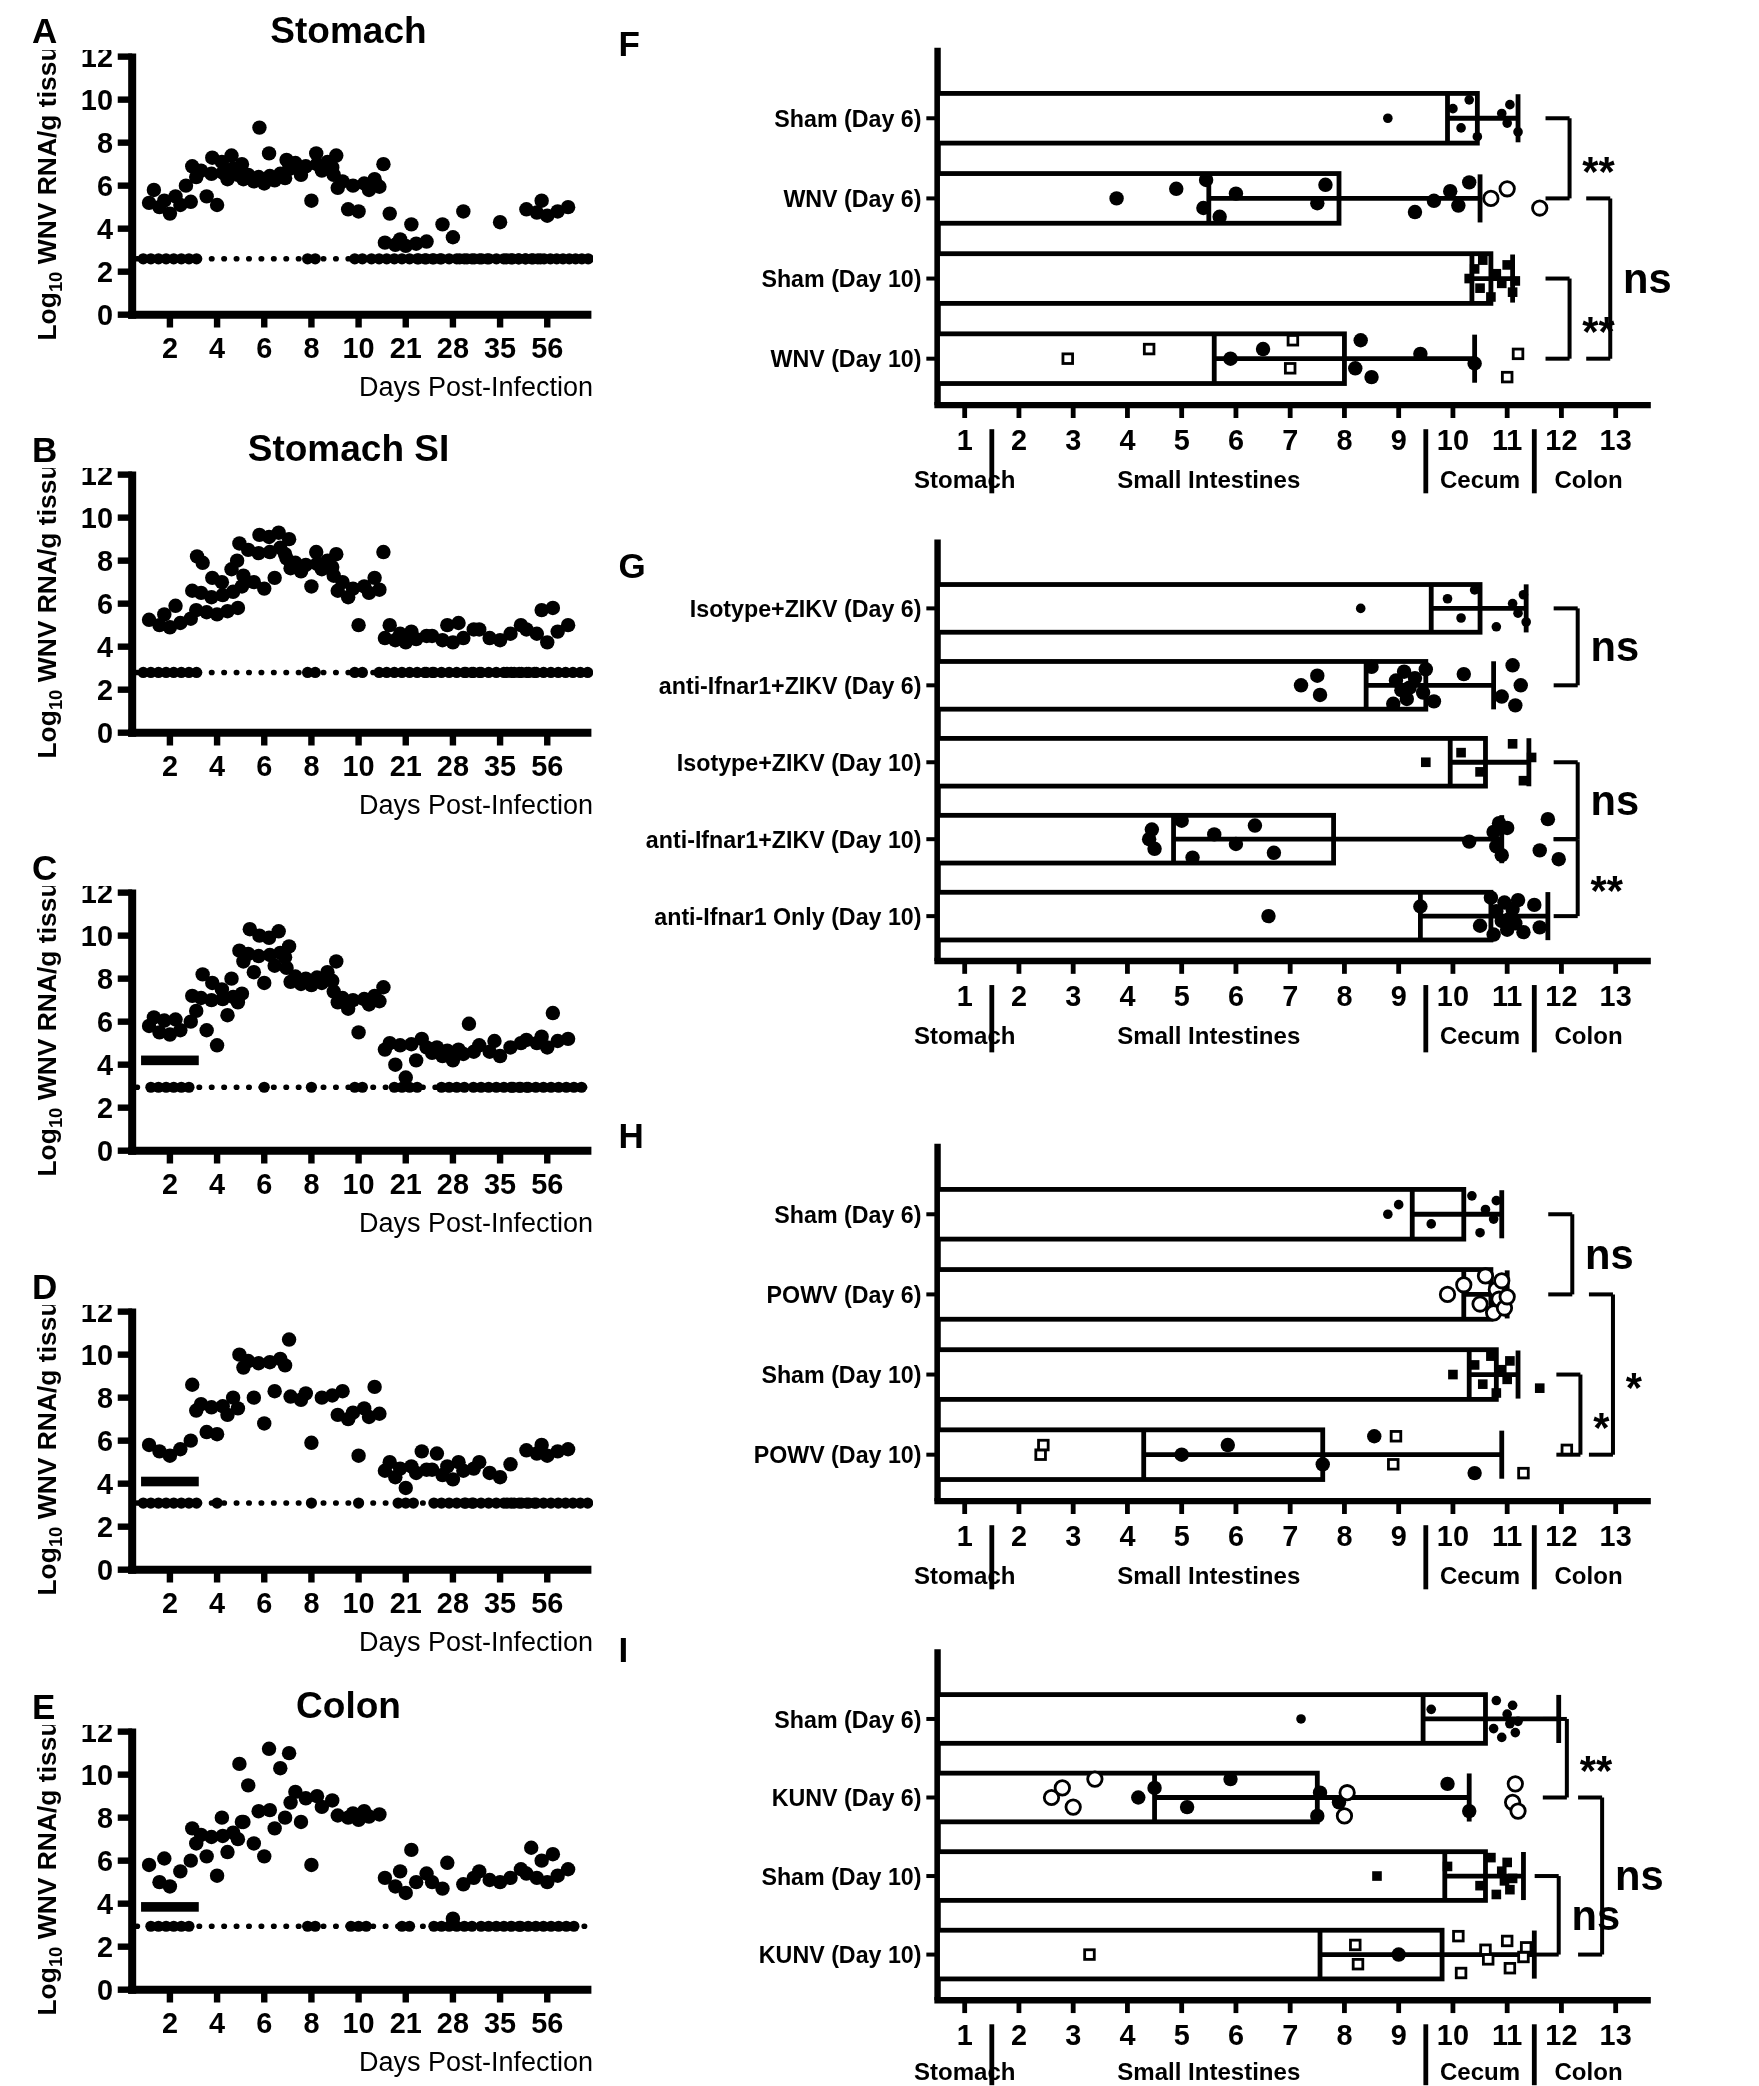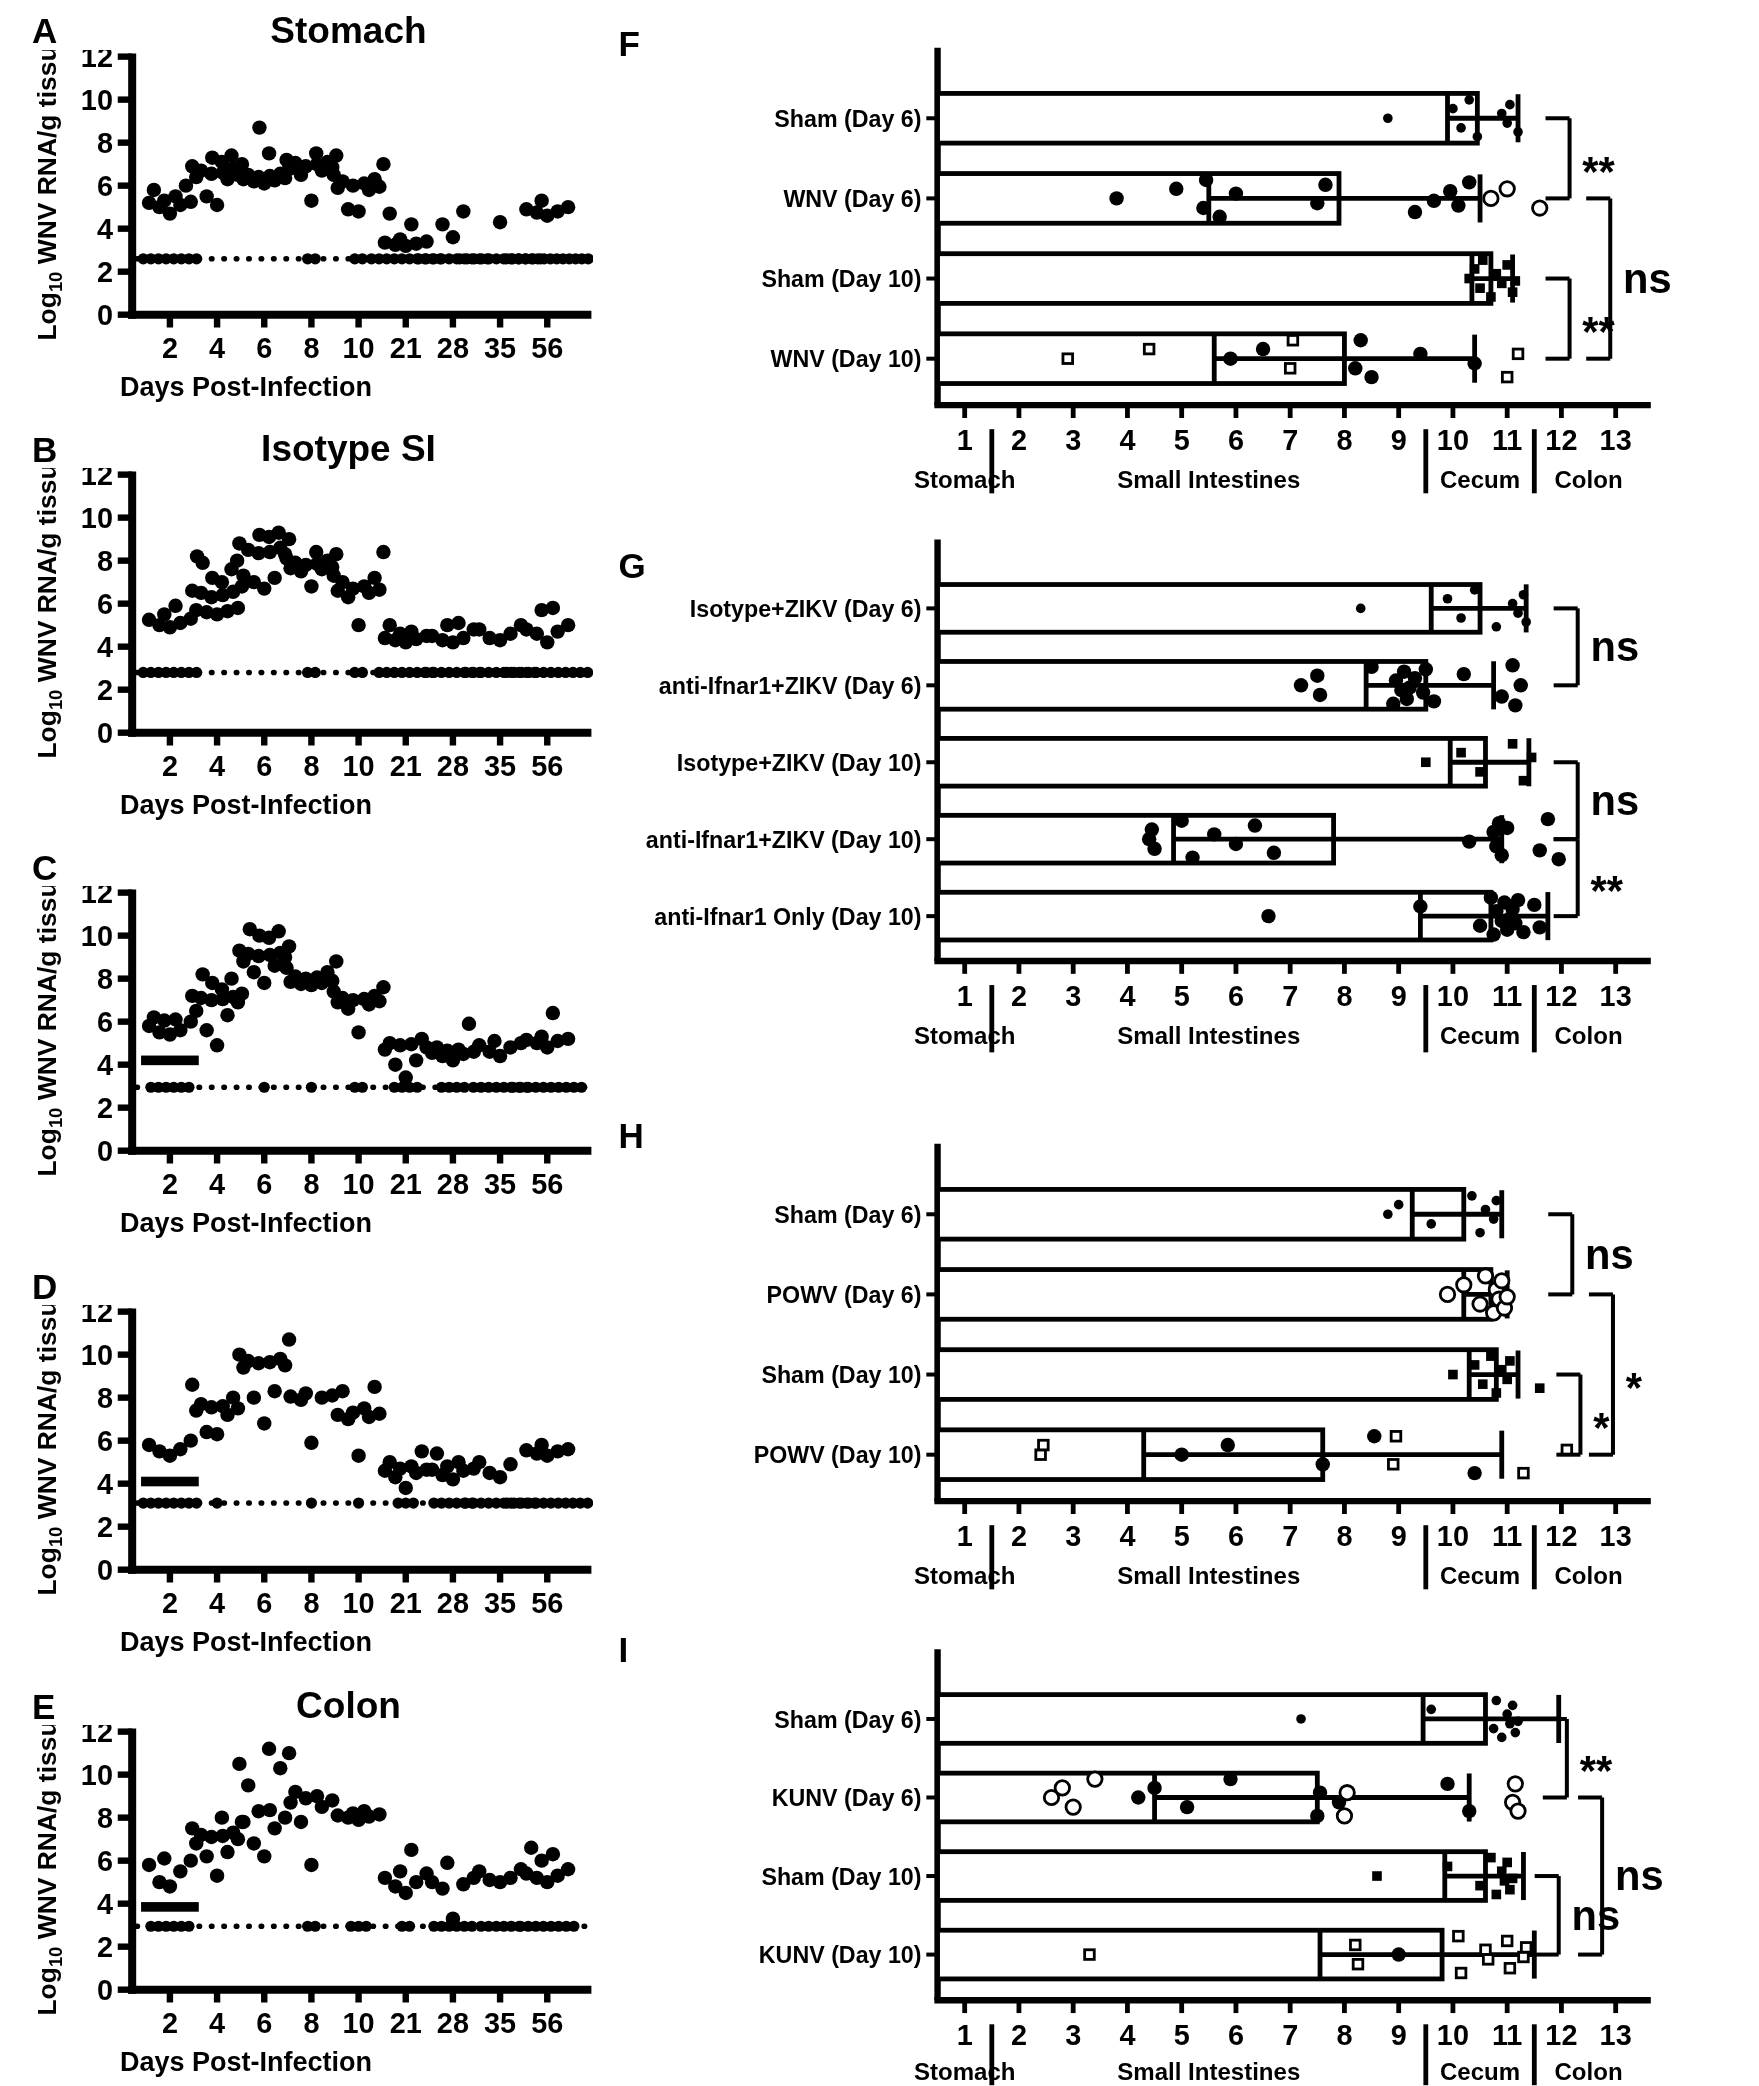--- a/index.html
+++ b/index.html
@@ -3,21 +3,21 @@
 <meta charset="utf-8">
 <style>
   html,body{margin:0;padding:0;background:#fff;}
   body{width:1760px;height:2087px;font-family:"Liberation Sans","DejaVu Sans",sans-serif;color:#000;}
   .fig{position:relative;width:1760px;height:2087px;overflow:hidden;background:#fff;}
   .lpanel{position:absolute;left:32px;width:561px;height:401px;}
   .rpanel{position:absolute;left:617px;width:1138px;}
   .letter{position:absolute;left:0;top:1.6px;font-size:35px;font-weight:bold;}
   .rpanel .letter{left:1.6px;}
   .ptitle{position:absolute;left:72px;right:0;top:0;text-align:center;font-size:37px;font-weight:bold;}
-  .xlab{position:absolute;left:88px;right:0;top:362px;text-align:left;font-size:27px;font-weight:bold;}
+  .xlab{position:absolute;left:88px;right:0;top:362px;text-align:right;font-size:27px;font-weight:normal;}
   svg{position:absolute;left:0;overflow:hidden;}
   .lpanel svg{top:40px;}
   .rpanel svg{top:0;}
 </style>
 </head>
 <body>
 
 <div class="fig">
 
   <div class="lpanel" style="top:9.6px">
@@ -195,21 +195,21 @@
         <circle cx="629.9166666666667" cy="202.54166666666669" r="9" fill="#000"></circle>
         <circle cx="655.9166666666667" cy="201.20000000000002" r="9" fill="#000"></circle>
         <circle cx="616.9166666666667" cy="198.51666666666665" r="9" fill="#000"></circle>
         <circle cx="668.9166666666667" cy="195.83333333333331" r="9" fill="#000"></circle>
         <circle cx="635.9166666666667" cy="187.78333333333333" r="9" fill="#000"></circle>
       </svg>
     <div class="xlab">Days Post-Infection</div>
   </div>
   <div class="lpanel" style="top:428px">
     <div class="letter">B</div>
-    <div class="ptitle">Isotype SI</div>
+    <div class="ptitle">Stomach SI</div>
     <svg width="561" height="321" viewBox="0 0 700 400">
         <line x1="125" y1="4" x2="125" y2="335" stroke="#000" stroke-width="10"></line>
         <line x1="120" y1="330" x2="698" y2="330" stroke="#000" stroke-width="10"></line>
         <line x1="107" y1="330" x2="125" y2="330" stroke="#000" stroke-width="8"></line>
         <text x="101" y="343" font-size="36" font-weight="bold" text-anchor="end" fill="#000" font-family="&quot;Liberation Sans&quot;,&quot;DejaVu Sans&quot;,sans-serif">0</text>
         <line x1="107" y1="276.3333333333333" x2="125" y2="276.3333333333333" stroke="#000" stroke-width="8"></line>
         <text x="101" y="289.3333333333333" font-size="36" font-weight="bold" text-anchor="end" fill="#000" font-family="&quot;Liberation Sans&quot;,&quot;DejaVu Sans&quot;,sans-serif">2</text>
         <line x1="107" y1="222.66666666666669" x2="125" y2="222.66666666666669" stroke="#000" stroke-width="8"></line>
         <text x="101" y="235.66666666666669" font-size="36" font-weight="bold" text-anchor="end" fill="#000" font-family="&quot;Liberation Sans&quot;,&quot;DejaVu Sans&quot;,sans-serif">4</text>
         <line x1="107" y1="169" x2="125" y2="169" stroke="#000" stroke-width="8"></line>

